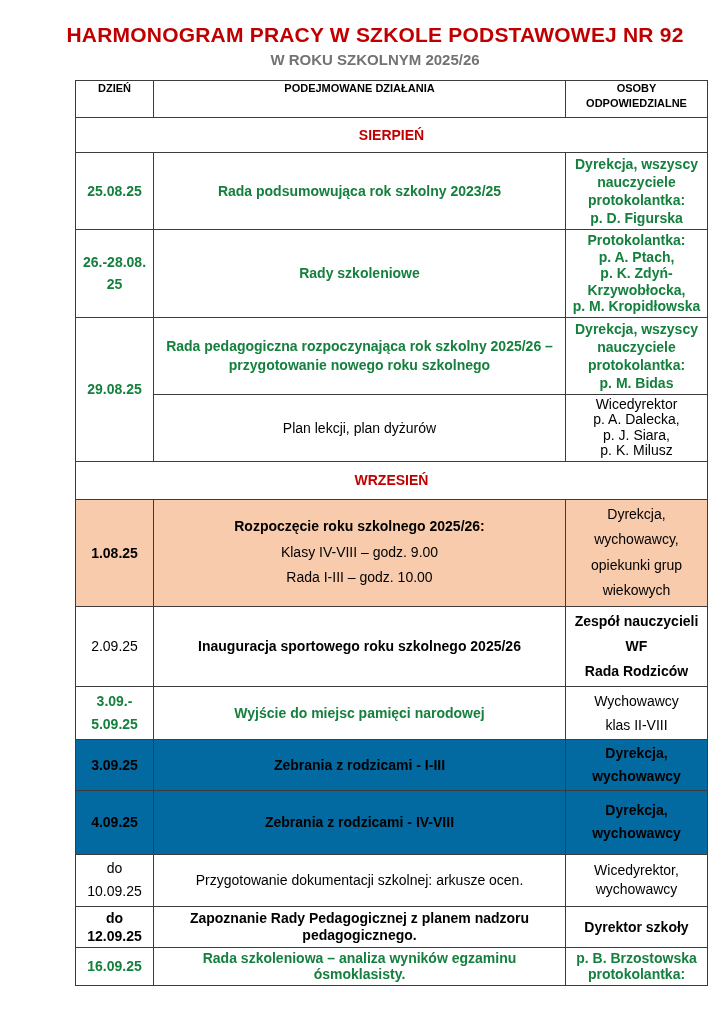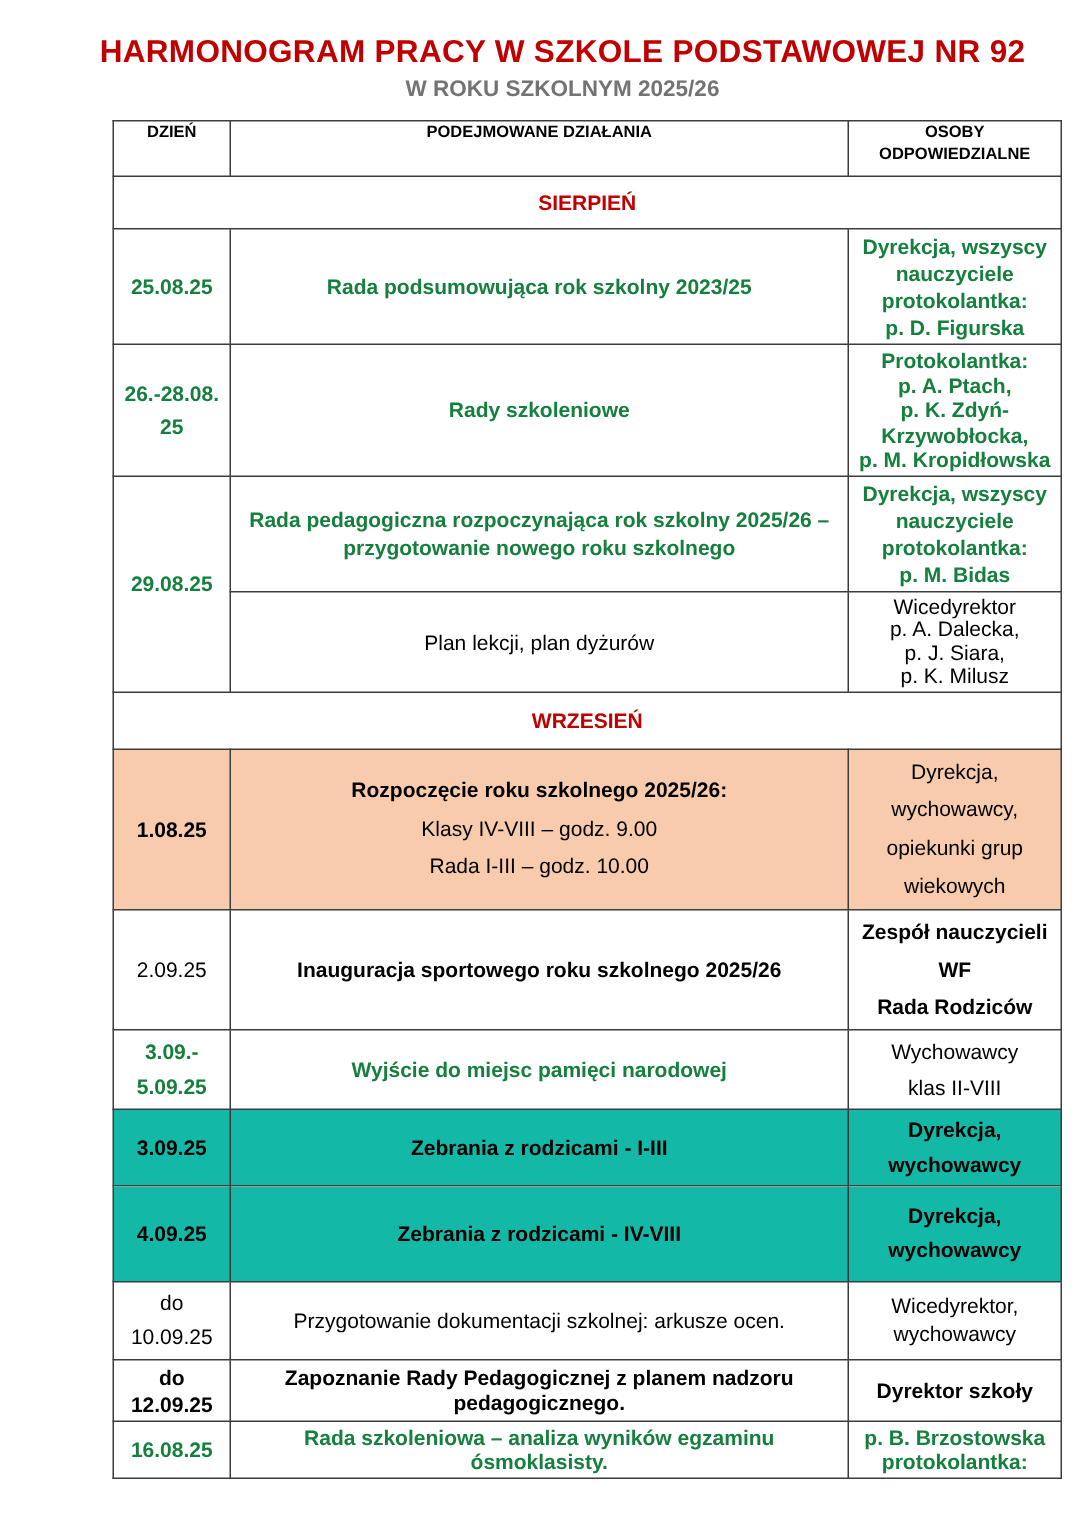--- a/index.html
+++ b/index.html
@@ -41,21 +41,21 @@
     line-height:15px;
     padding-top:0;
   }
   td.section-cell {
     color:#C00000; font-weight:bold; font-size:24px; line-height:26px;
     padding:2px 0 4px 0;
   }
   .green  { color:#15803d; }
   .bold   { font-weight:bold; }
   .bg-peach { background:#F8CBAD; }
-  .bg-green { background:#14b8a6; }
+  .bg-green { background:#0369a1; }
   .va-top    { vertical-align:top; padding-top:5px; }
   .va-bottom { vertical-align:bottom; padding-bottom:6px; }
 </style>
 </head>
 <body>
 
 <div class="page">
   <div class="titles">
     <div class="doc-title">HARMONOGRAM PRACY W SZKOLE PODSTAWOWEJ NR 92</div>
     <div class="doc-subtitle">W ROKU SZKOLNYM 2025/26</div>
@@ -152,20 +152,20 @@
           <td>Przygotowanie dokumentacji szkolnej: arkusze ocen.</td>
           <td style="line-height: 19px;">Wicedyrektor,
 wychowawcy</td>
         </tr>
         <tr style="height: 36px;">
           <td class="bold">do 12.09.25</td>
           <td class="bold" style="line-height: 16.5px;">Zapoznanie Rady Pedagogicznej z planem nadzoru pedagogicznego.</td>
           <td class="bold">Dyrektor szkoły</td>
         </tr>
         <tr style="height: 38px;">
-          <td class="green bold">16.08.25</td>
+          <td class="green bold">16.09.25</td>
           <td class="green bold" style="line-height: 16.5px;">Rada szkoleniowa – analiza wyników egzaminu ósmoklasisty.</td>
           <td class="green bold" style="line-height: 16.5px;">p. B. Brzostowska
 protokolantka:</td>
         </tr>
       </tbody>
   </table>
 </div>
 
 </body></html>

